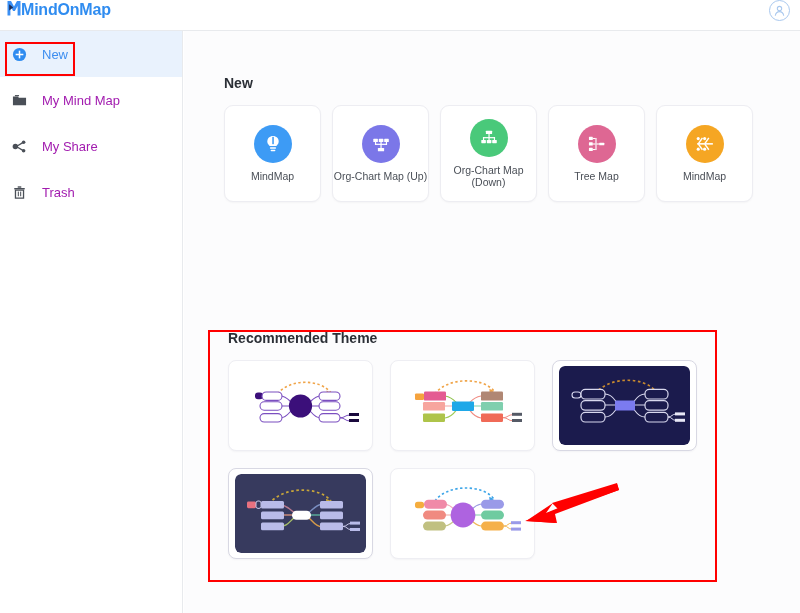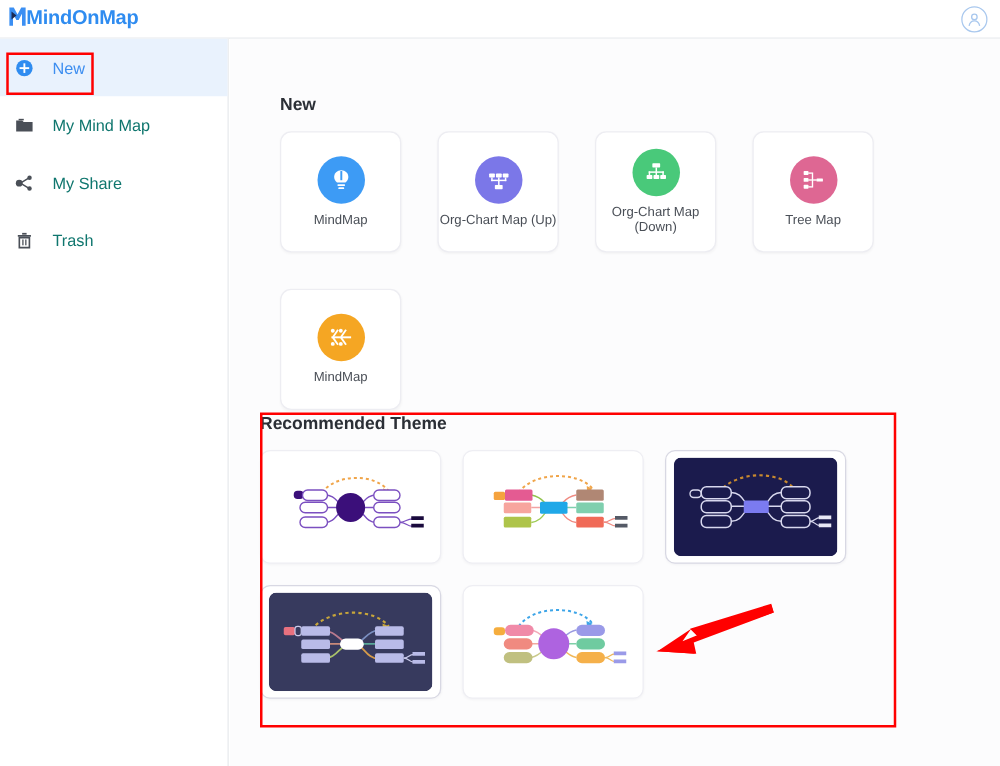--- a/index.html
+++ b/index.html
@@ -9,42 +9,42 @@
     font-family: "Liberation Sans", sans-serif;
     background: #ffffff;
     overflow: hidden;
     position: relative;
   }
 
   
   .header {
     position: absolute; left:0; top:0; width:800px; height:31px;
     background:#ffffff; border-bottom:1px solid #e8eaed;
-    display:flex; align-items:center; justify-content:space-between;
+    display:flex; align-items:flex-start; justify-content:space-between;
   }
   .logo { display:flex; align-items:center; padding-left:7px; }
   .logo-text {
     font-size:16px; font-weight:bold; color:#2f8cf0; letter-spacing:-0.2px;
     line-height:1;
   }
   .logo-m { position:relative; display:inline-block; }
   .avatar-btn {
     margin-right:10px; width:21px; height:21px; border-radius:50%;
     border:1.4px solid #a9c8ee; display:flex; align-items:center; justify-content:center;
   }
   .avatar-btn svg { display:block; }
 
   
   .sidebar {
     position:absolute; left:0; top:31px; width:183px; height:582px;
     background:#ffffff; border-right:1px solid #e8eaed;
   }
   .side-item {
     height:46px; display:flex; align-items:center; padding-left:12px;
-    font-size:13px; color:#0f766e; position:relative;
+    font-size:13px; color:#a21caf; position:relative;
   }
   .side-item.active { background:#e9f2fd; color:#2f8cf0; }
   .side-icon {
     width:22px; display:flex; align-items:center; justify-content:flex-start;
     margin-right:8px;
   }
   .side-label { font-size:13px; }
   .side-item.active .side-label { color:#3d8ef0; }
 
   
@@ -57,41 +57,41 @@
   .main {
     position:absolute; left:184px; top:31px; width:616px; height:582px;
     background:#fcfcfd; overflow:hidden;
   }
   .section-title {
     font-size:14px; font-weight:bold; color:#2b2f36;
     margin:44px 0 0 40px;
   }
 
   .card-grid {
-    display:flex; flex-wrap:wrap; gap:29px;
+    display:flex; flex-wrap:wrap; gap:11px;
     margin:14px 0 0 40px; width:530px;
   }
   .type-card {
     width:97px; height:97px; background:#ffffff;
     border:1px solid #ededf2; border-radius:9px;
     display:flex; flex-direction:column; align-items:center; justify-content:center;
     box-shadow:0 1px 2px rgba(20,20,40,0.035);
   }
   .type-ico {
     width:38px; height:38px; border-radius:50%;
     display:flex; align-items:center; justify-content:center; margin-bottom:7px;
   }
   .type-ico svg { display:block; }
   .type-label {
     font-size:10.5px; color:#4a4f57; text-align:center; line-height:12px;
     white-space:pre-line;
   }
 
   
-  .theme-wrap { position:absolute; left:8px; top:299px; width:508px; }
+  .theme-wrap { position:absolute; left:28px; top:299px; width:508px; }
   .theme-title { font-size:14px; font-weight:bold; color:#2b2f36; margin:0 0 14px 16px; }
   .theme-grid { display:flex; flex-wrap:wrap; gap:17px; margin-left:16px; width:490px; }
   .theme-card {
     width:145px; height:91px; border-radius:8px; background:#ffffff;
     border:1px solid #eeeef3; display:flex; align-items:center; justify-content:center;
     box-shadow:0 1px 2px rgba(20,20,40,0.04);
   }
   .thumb { width:131px; height:79px; border-radius:6px; overflow:hidden; }
   .thumb svg { display:block; }
 

